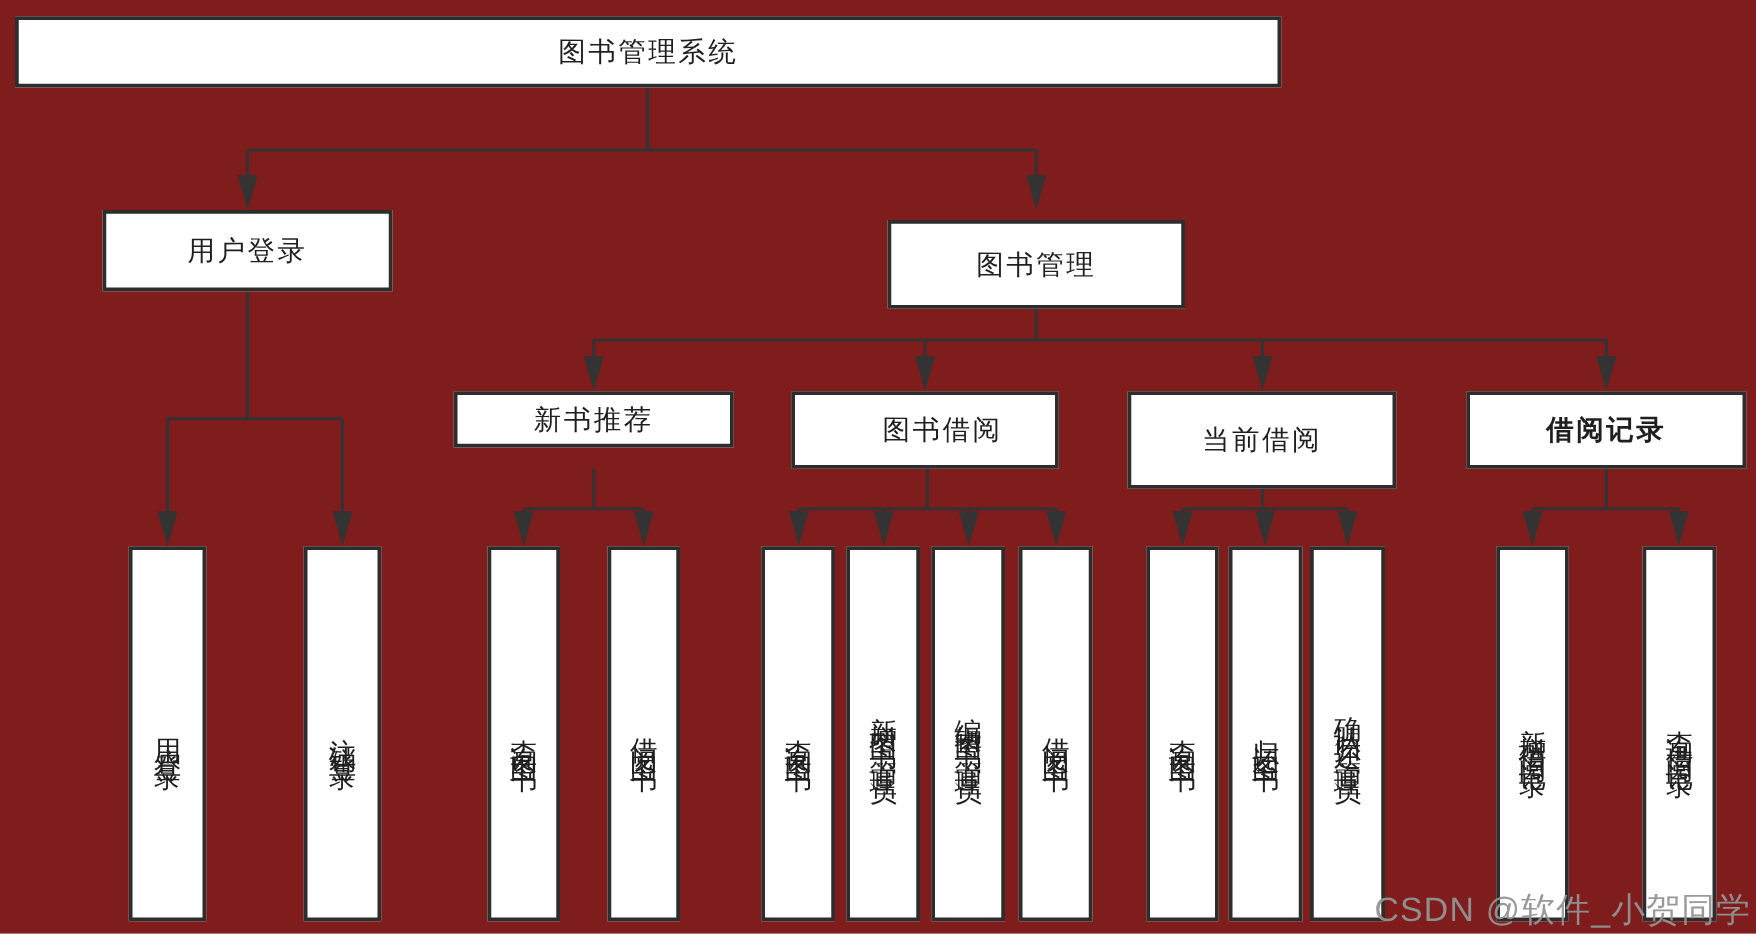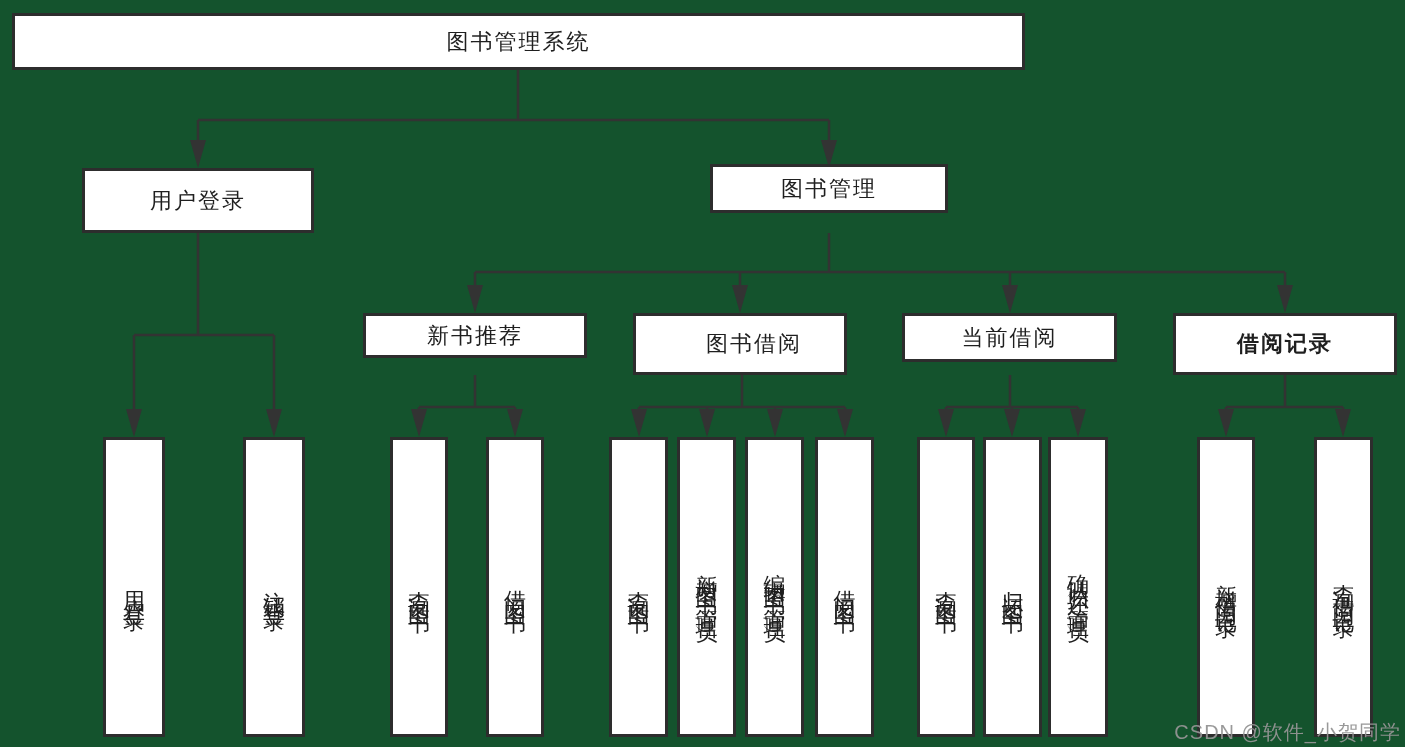--- a/index.html
+++ b/index.html
@@ -1,21 +1,21 @@
 <!DOCTYPE html>
 <html><head>
 <meta charset="utf-8">
 <style>
   html, body { margin: 0; padding: 0; background: #ffffff; }
   * { box-sizing: border-box; }
   #canvas {
     position: relative;
     width: 1405px;
     height: 747px;
-    background: #14532d;
+    background: #7f1d1d;
     font-family: "Liberation Sans", "DejaVu Sans", sans-serif;
     overflow: hidden;
   }
   #connectors {
     position: absolute;
     left: 0; top: 0;
     width: 1405px; height: 747px;
   }
   .hbox {
     position: absolute;
@@ -46,21 +46,21 @@
     text-orientation: mixed;
     font-size: 22px;
     letter-spacing: 7px;
     line-height: 1;
     white-space: nowrap;
   }
   #watermark {
     position: absolute;
     right: 4px;
     bottom: 1px;
-    font-size: 20px;
+    font-size: 27px;
     color: rgba(148, 148, 148, 0.95);
     letter-spacing: 1px;
     z-index: 3;
     white-space: nowrap;
   }
 </style>
 </head>
 <body>
 
 <div id="canvas">
@@ -101,25 +101,25 @@
       <path d="M1004 409 L1020 409 L1012 437 Z"></path>
       <path d="M1070 409 L1086 409 L1078 437 Z"></path>
       <path d="M1218 409 L1234 409 L1226 437 Z"></path>
       <path d="M1335 409 L1351 409 L1343 437 Z"></path>
     </g>
   </svg>
 
   <div class="hbox" style="left:12px; top:13px; width:1013px; height:57px;">图书管理系统</div>
 
   <div class="hbox" style="left:82px; top:168px; width:232px; height:65px;">用户登录</div>
-  <div class="hbox" style="left:710px; top:164px; width:238px; height:49px;">图书管理</div>
+  <div class="hbox" style="left:710px; top:176px; width:238px; height:71px;">图书管理</div>
 
   <div class="hbox" style="left:363px; top:313px; width:224px; height:45px;">新书推荐</div>
   <div class="hbox" style="left:633px; top:313px; width:214px; height:62px;padding-left:28px;">图书借阅</div>
-  <div class="hbox" style="left:902px; top:313px; width:215px; height:49px;">当前借阅</div>
+  <div class="hbox" style="left:902px; top:313px; width:215px; height:78px;">当前借阅</div>
   <div class="hbox" style="left:1173px; top:313px; width:224px; height:62px;font-weight:bold;">借阅记录</div>
 
   <div class="vbox" style="left:103px; width:62px;">
     <span>用户登录</span>
   </div>
   <div class="vbox" style="left:243px; width:62px;">
     <span>注销登录</span>
   </div>
 
   <div class="vbox" style="left:390px; width:58px;">

